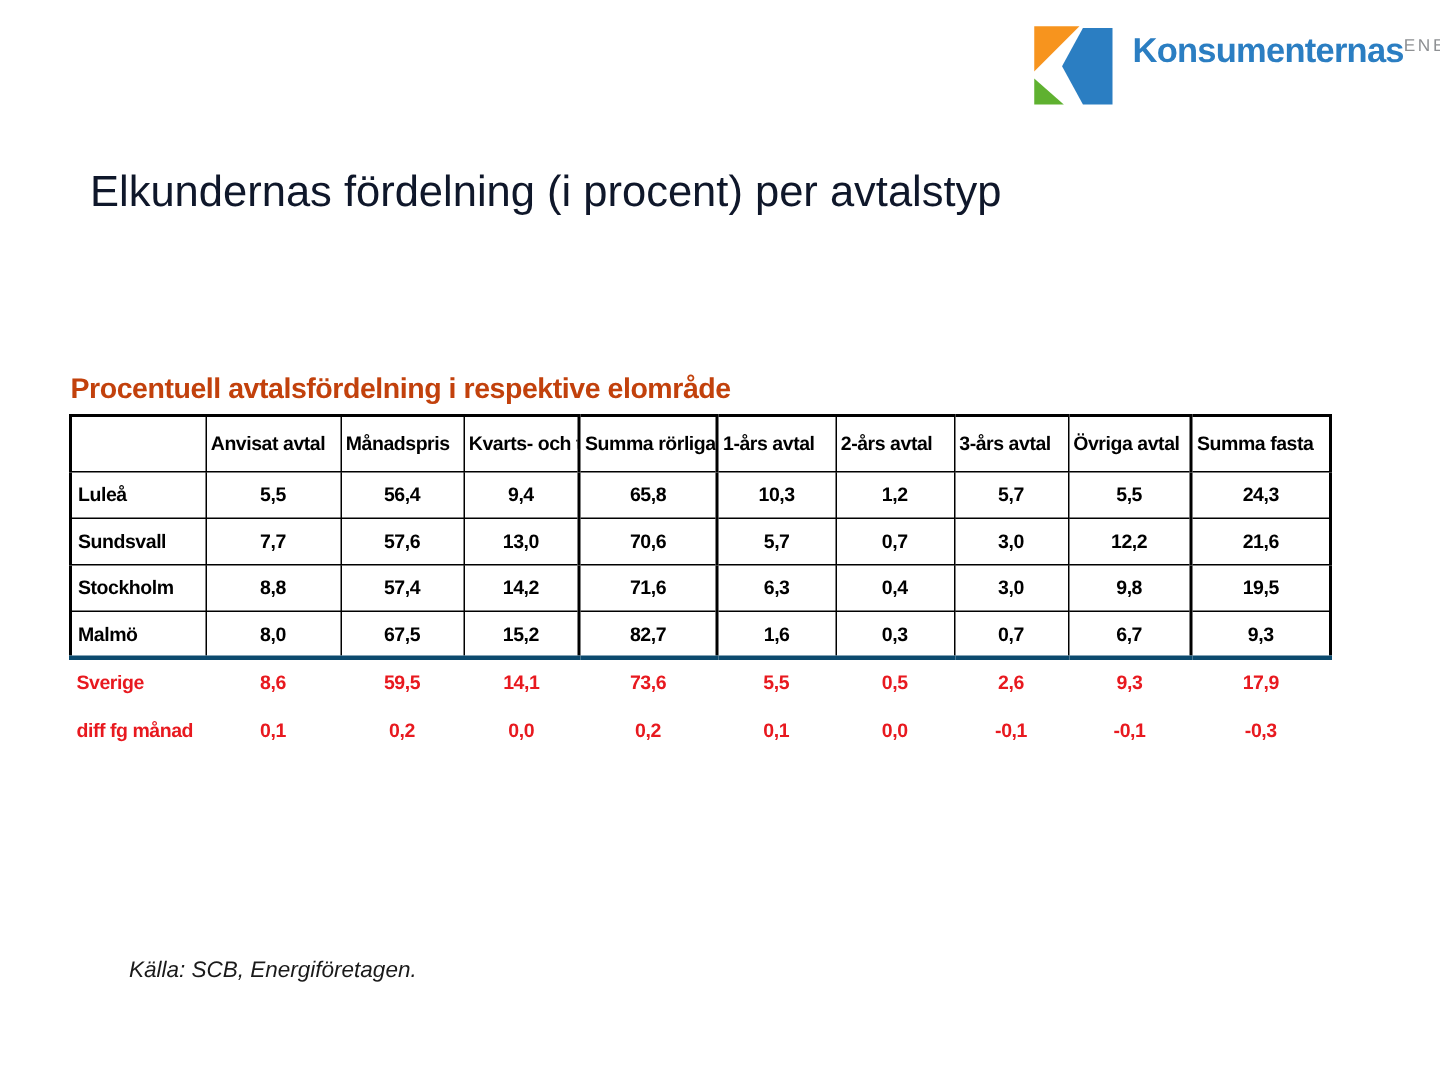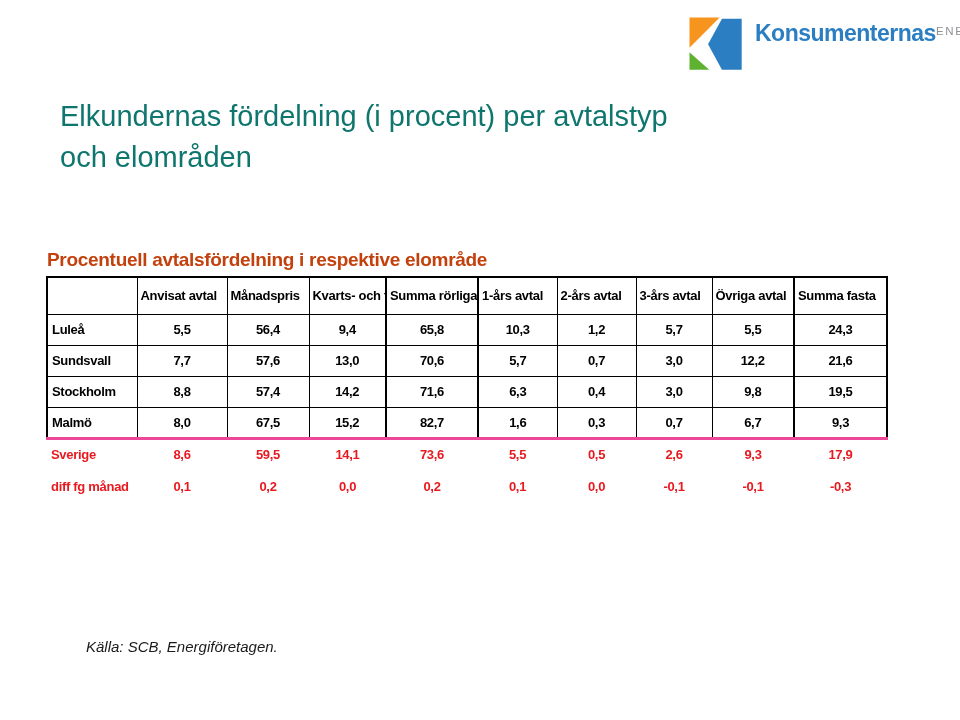--- a/index.html
+++ b/index.html
@@ -12,35 +12,35 @@
     position:relative;width:960px;height:720px;background:#ffffff;
     font-family:"Liberation Sans",sans-serif;overflow:hidden;margin:0 auto;
   }
   
   .logo{position:absolute;left:686px;top:14px;display:flex;align-items:flex-start;gap:11px}
   .logo-icon{width:58px;height:58px;flex:0 0 auto}
   .logo-text{display:flex;padding-top:7px}
   .brand{color:var(--brand_blue);font-weight:bold;font-size:23px;line-height:1.05;letter-spacing:-0.5px;white-space:nowrap}
   .brand-sub{color:var(--subtitle_gray);font-size:11.5px;letter-spacing:1.7px;margin-top:4px;white-space:nowrap}
   
-  .title{position:absolute;left:60px;top:96px;font-size:29px;line-height:41px;color:#0f766e}
+  .title{position:absolute;left:60px;top:108px;font-size:29px;line-height:41px;color:#0f172a}
   
   .table-wrap{position:absolute;left:46px;top:249px;width:842px}
   .table-caption{font-weight:bold;font-size:19px;letter-spacing:-0.3px;color:#c2410c;margin:0 0 5px 1px;white-space:nowrap}
   table{border-collapse:collapse;table-layout:fixed;width:840px;
         font-size:13px;font-weight:bold;letter-spacing:-0.3px;color:#000}
   th,td{padding:0;overflow:hidden;white-space:nowrap}
   thead th{text-align:left;padding-left:3px;height:37px;vertical-align:middle;font-weight:bold}
   tbody td{text-align:center;height:31px;vertical-align:middle}
   td.rowlabel{text-align:left;padding-left:4px}
   tr.grid th, tr.grid td{border:1px solid #000}
   tr.grid th:first-child, tr.grid td:first-child{border-left:2px solid #000}
   tr.grid th:last-child, tr.grid td:last-child{border-right:2px solid #000}
   tr.grid.top th{border-top:2px solid #000}
-  tr.grid.last td{border-bottom:3px solid #ec4899}
+  tr.grid.last td{border-bottom:3px solid #0c4a6e}
   .thickL{border-left-width:2px !important}
   tr.summary td{border:none;color:var(--table_red);height:32px}
   
   .source{position:absolute;left:86px;top:638px;font-style:italic;font-size:15px;color:#1a1a1a}
 </style>
 </head>
 <body>
 
 <div class="slide">
 
@@ -51,21 +51,20 @@
       <polygon points="38,52 62,8 96,8 96,96 62,96" fill="var(--logo_blue)"></polygon>
     </svg>
     <div class="logo-text">
       <span class="brand">Konsumenternas</span>
       <span class="brand-sub">ENERGIMARKNADSBYRÅ</span>
     </div>
   </div>
 
   <div class="title">
     <div>Elkundernas fördelning (i procent) per avtalstyp</div>
-    <div>och elområden</div>
   </div>
 
   <div class="table-wrap">
     <div class="table-caption">Procentuell avtalsfördelning i respektive elområde</div>
     <table>
         <colgroup>
           <col style="width: 90px;">
           <col style="width: 90px;">
           <col style="width: 82px;">
           <col style="width: 77px;">

